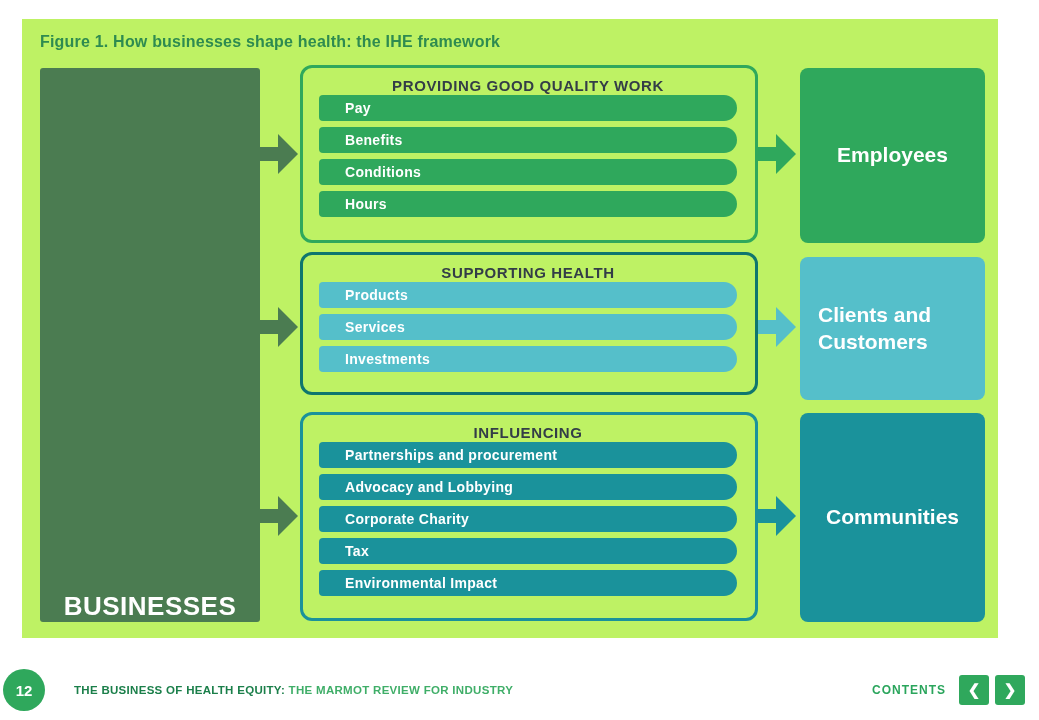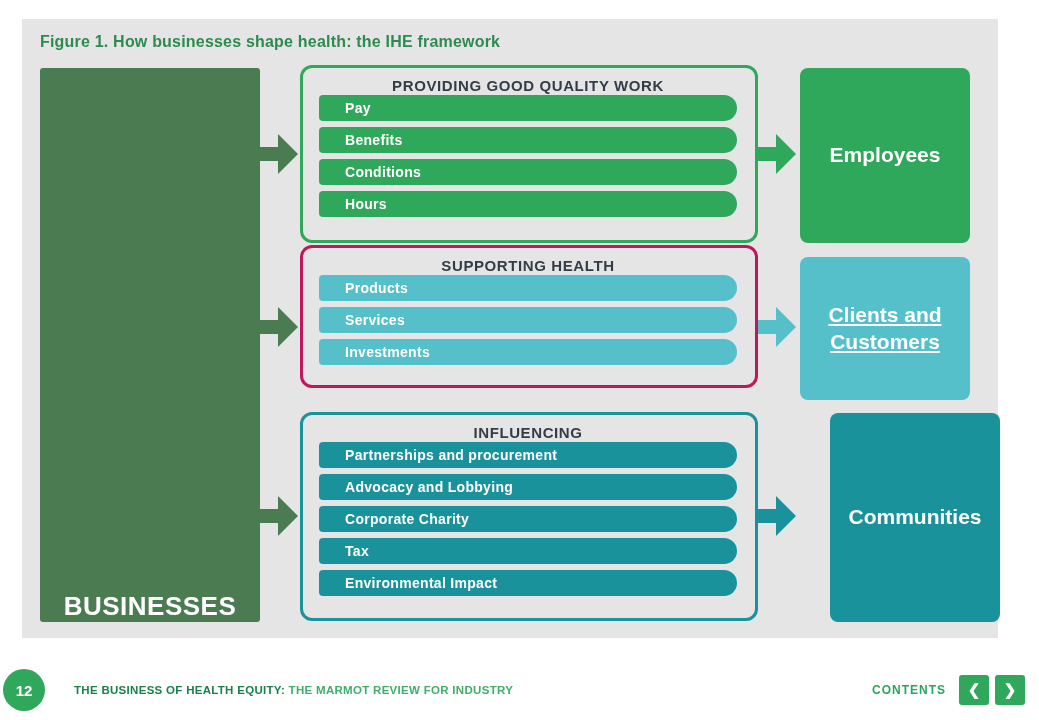--- a/index.html
+++ b/index.html
@@ -1,54 +1,54 @@
 <!DOCTYPE html>
 <html><head>
 <meta charset="utf-8">
 <style>
   * { margin:0; padding:0; box-sizing:border-box; }
   body { background:#ffffff; font-family:"Liberation Sans", sans-serif; }
   .page { position:relative; width:1039px; height:720px; background:#ffffff; overflow:hidden; }
 
-  .panel { position:absolute; left:22px; top:19px; width:976px; height:619px; background:#e5e5e5; }
+  .panel { position:absolute; left:22px; top:19px; width:976px; height:619px; background:#bef264; }
 
   .figure-title { position:absolute; left:18px; top:14px; font-size:16px; font-weight:bold; color:#2e8b50; letter-spacing:0.2px; }
 
   .businesses { position:absolute; left:18px; top:49px; width:220px; height:554px; background:#4b7c51; border-radius:3px;
     display:flex; align-items:flex-end; justify-content:center; color:#ffffff; font-size:26px; font-weight:bold; letter-spacing:0.5px; }
 
   
   .arrow { position:absolute; width:38px; height:40px; }
   .arrow .stem { position:absolute; left:0; top:13px; width:18px; height:14px; }
   .arrow .head { position:absolute; left:18px; top:0; width:0; height:0;
     border-top:20px solid transparent; border-bottom:20px solid transparent; }
   .arrow-darkgreen .stem { background:#4b7c51; } .arrow-darkgreen .head { border-left:20px solid #4b7c51; }
   .arrow-green .stem { background:#2fa85c; } .arrow-green .head { border-left:20px solid #2fa85c; }
   .arrow-lteal .stem { background:#55bfca; } .arrow-lteal .head { border-left:20px solid #55bfca; }
   .arrow-dteal .stem { background:#1a929b; } .arrow-dteal .head { border-left:20px solid #1a929b; }
 
   
   .group { position:absolute; left:278px; width:458px; border-radius:12px; background:transparent; padding:0 18px 0 16px; }
   .group-g1 { top:46px; height:178px; border:3px solid #2fa85c; }
-  .group-g2 { top:226px; height:143px; border:3px solid #be185d; }
+  .group-g2 { top:233px; height:143px; border:3px solid #0f766e; }
   .group-g3 { top:393px; height:209px; border:3px solid #1a929b; }
   .group-title { height:27px; line-height:35px; text-align:center; font-size:15px; font-weight:bold; color:#333d47; letter-spacing:0.6px; }
   .pills { display:flex; flex-direction:column; gap:6px; }
   .pill { height:26px; line-height:26px; border-radius:4px 13px 13px 4px; padding-left:26px;
     color:#ffffff; font-size:14px; font-weight:bold; letter-spacing:0.3px; }
   .pill-green { background:#2fa85c; }
   .pill-lteal { background:#55bfca; }
   .pill-dteal { background:#1a929b; }
 
   
-  .target { position:absolute; left:778px; width:170px; border-radius:8px; display:flex; align-items:center; justify-content:center;
-    text-align:center; color:#ffffff; font-size:21px; font-weight:bold; line-height:1.25; padding:16px 18px; }
+  .target { position:absolute; left:778px; width:185px; border-radius:8px; display:flex; align-items:center; justify-content:center;
+    text-align:left; color:#ffffff; font-size:21px; font-weight:bold; line-height:1.25; padding:16px 18px; }
   .target-employees { top:49px; height:175px; background:#2fa85c; }
-  .target-clients { top:238px; height:143px; background:#55bfca;text-decoration:underline; }
-  .target-communities { top:394px; height:209px; background:#1a929b;margin-left:30px; }
+  .target-clients { top:238px; height:143px; background:#55bfca; }
+  .target-communities { top:394px; height:209px; background:#1a929b; }
 
   
   .page-circle { position:absolute; left:3px; top:669px; width:42px; height:42px; border-radius:50%; background:#2fa85c;
     display:flex; align-items:center; justify-content:center; color:#ffffff; font-size:15px; font-weight:bold;text-align:center; }
   .footer-title { position:absolute; left:74px; top:684px; font-size:11.5px; font-weight:bold; letter-spacing:0.3px; }
   .footer-title .t1 { color:#1b7f4a;margin-top:20px; }
   .footer-title .t2 { color:#3fae68; }
   .contents-nav { position:absolute; right:14px; top:675px; height:30px; display:flex; align-items:center; gap:6px; }
   .contents-label { color:#2aa55c; font-size:12px; font-weight:bold; letter-spacing:1px; margin-right:7px; cursor:pointer; }
   .nav-btn { width:30px; height:30px; background:#2fa85c; border-radius:3px; border:none; display:flex; align-items:center; justify-content:center;

